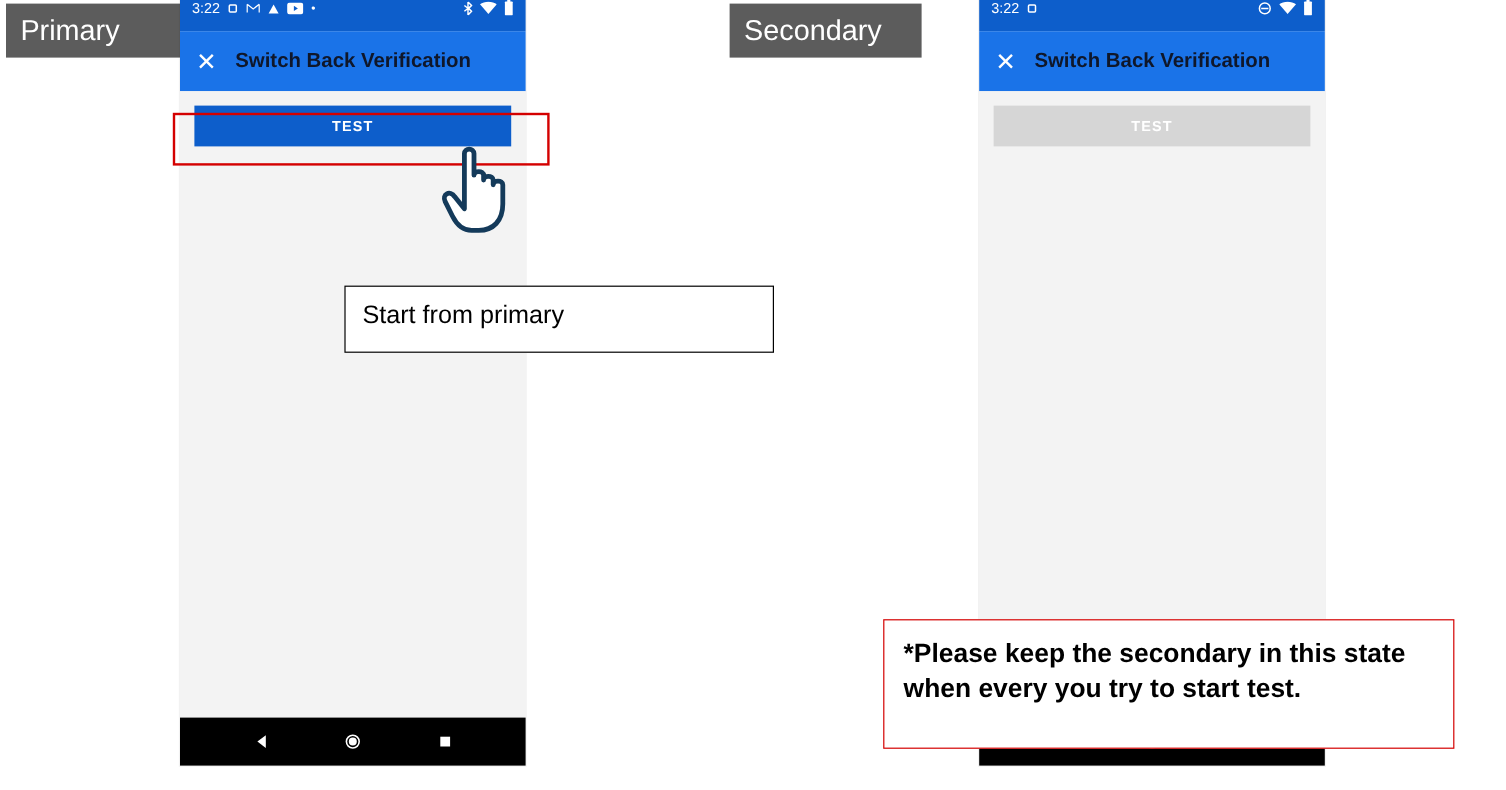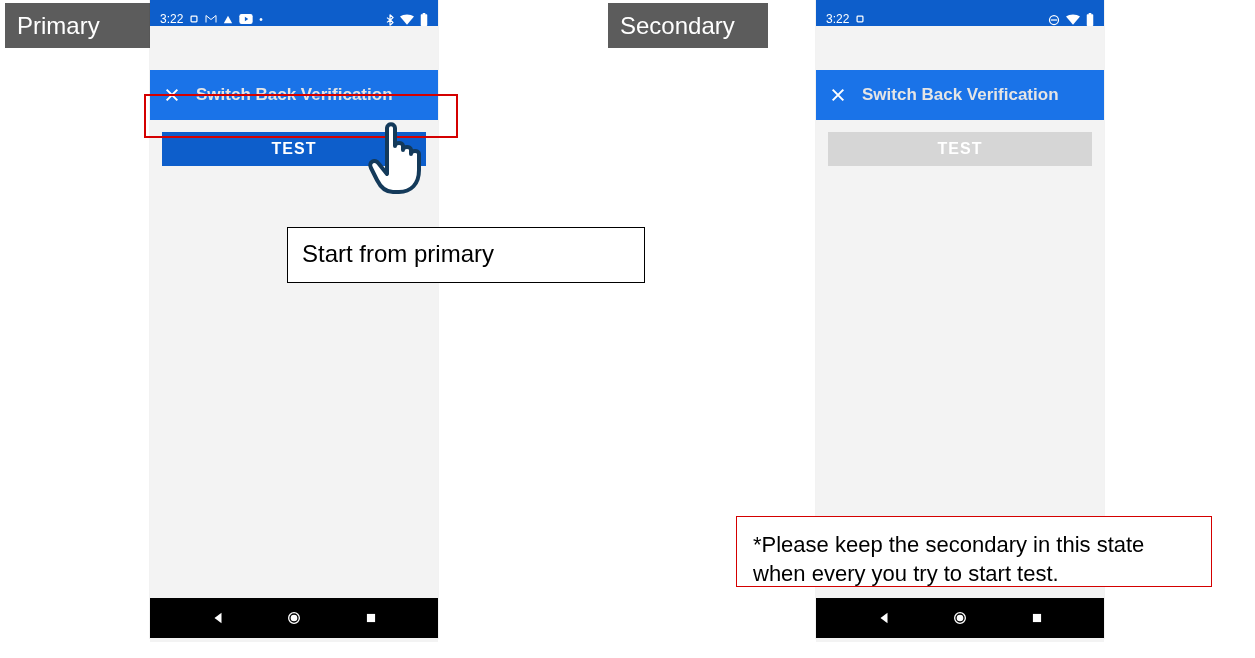--- a/index.html
+++ b/index.html
@@ -38,37 +38,36 @@
   }
   #phone-primary   { left: 150px; }
   #phone-secondary { left: 816px; }
 
   .statusbar {
     height: 26px;
     background: #0d5ecb;
     color: #fff;
     font-size: 12px;
     display: flex;
-    align-items: flex-end;
+    align-items: flex-start;
     justify-content: space-between;
     padding: 0 10px;
   }
   .status-left  { display:flex; align-items:center; gap:6px; }
   .status-right { display:flex; align-items:center; gap:6px; }
   .status-icon  { display:inline-flex; }
 
   .appbar {
     height: 50px;
     background: #1a73e8;
-    color: #e5e5e5;
+    color: #0f172a;
     display: flex;
     align-items: center;
     padding: 0 14px;
     gap: 16px;
-    margin-top: 44px;
   }
   .close-x {
     width: 16px; height: 16px;
     display:inline-flex; align-items:center; justify-content:center;
     cursor: pointer;
   }
   .appbar-title { font-size: 17px; font-weight: 600; }
 
   .content {
     position: relative;
@@ -76,21 +75,21 @@
     background: #f3f3f3;
     padding: 12px;
   }
 
   .test-btn {
     display:block;
     width: 100%;
     height: 34px;
     border: none;
     color: #fff;
-    font-size: 16px;
+    font-size: 12px;
     letter-spacing: 1px;
     font-weight: 700;
     cursor: pointer;
   }
   .test-btn.enabled  { background:#0d5ecb; }
   .test-btn.disabled { background:#d6d6d6; cursor:default; }
 
   .status-msg {
     margin-top: 18px;
     color: #0a8a28;
@@ -126,41 +125,42 @@
     top:118px;
     width:64px;
     height:78px;
     pointer-events:none;
   }
 
   
   #callout-primary {
     position:absolute;
     left:287px;
-    top:227px;
+    top:238px;
     width:358px;
     height:56px;
     border:1.5px solid #000;
     background:#fff;
-    font-size:24px;
+    font-size:21px;
     padding:12px 14px;
   }
 
   
   #callout-secondary {
     position:absolute;
     left:736px;
     top:516px;
     width:476px;
-    height:71px;
+    height:108px;
     border:1.5px solid #d40000;
     background:#fff;
     font-size:22px;
     padding:14px 16px;
     line-height:1.3;
+    font-weight:bold;
   }
 </style>
 </head>
 <body>
 
 <div id="tag-primary" class="tag">Primary</div>
 <div id="tag-secondary" class="tag">Secondary</div>
 
 <div id="phone-primary" class="phone">
 

